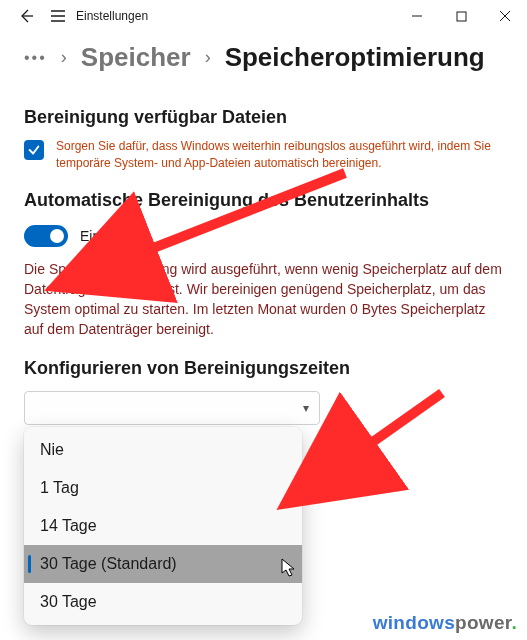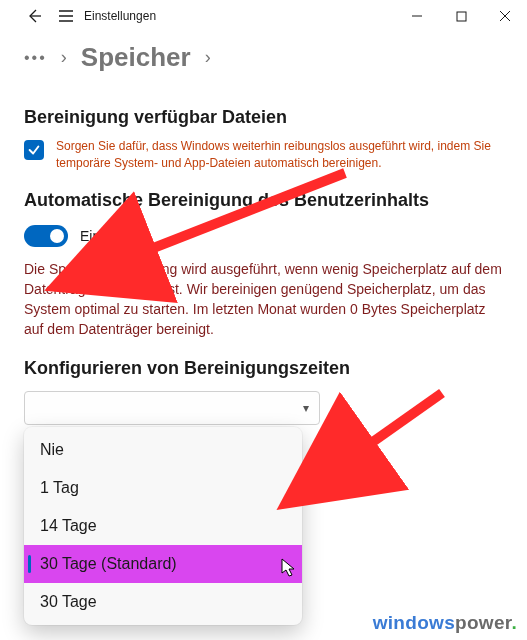--- a/index.html
+++ b/index.html
@@ -12,21 +12,21 @@
     color: #1b1b1b;
     background: #fff;
     overflow: hidden;
     position: relative;
   }
   
   .titlebar {
     height: 32px;
     display: flex;
     align-items: center;
-    padding-left: 18px;
+    padding-left: 10px;
   }
   .tb-btn {
     width: 32px;
     height: 32px;
     display: flex;
     align-items: center;
     justify-content: center;
     color: #1b1b1b;
   }
   .tb-title {
@@ -152,21 +152,21 @@
     padding: 4px 0;
     z-index: 20;
   }
   .fo-item {
     padding: 10px 16px;
     font-size: 16px;
     color: #1b1b1b;
     position: relative;
   }
   .fo-item.sel {
-    background: #d946ef;
+    background: #a3a3a3;
   }
   .fo-item.sel::before {
     content: "";
     position: absolute;
     left: 4px;
     top: 10px;
     bottom: 10px;
     width: 3px;
     background: #0067c0;
     border-radius: 2px;
@@ -244,20 +244,21 @@
         <path d="M1 1 L11 11 M11 1 L1 11" stroke="#1b1b1b" stroke-width="1"></path>
       </svg>
   </div>
 </div>
 
 <div class="breadcrumb">
   <span class="bc-more">•••</span>
   <span class="bc-sep">›</span>
   <span class="bc-item">Speicher</span>
   <span class="bc-sep">›</span>
+  <span class="bc-item current">Speicheroptimierung</span>
 </div>
 
 <div class="content">
 
   <h2 class="section">Bereinigung verfügbar Dateien</h2>
 
   <div class="checkbox-row">
     <div class="cb">
       <svg viewBox="0 0 16 16">
           <path d="M3 8 L7 12 L13 4" fill="none" stroke="#fff" stroke-width="2.2" stroke-linecap="round" stroke-linejoin="round"></path>

